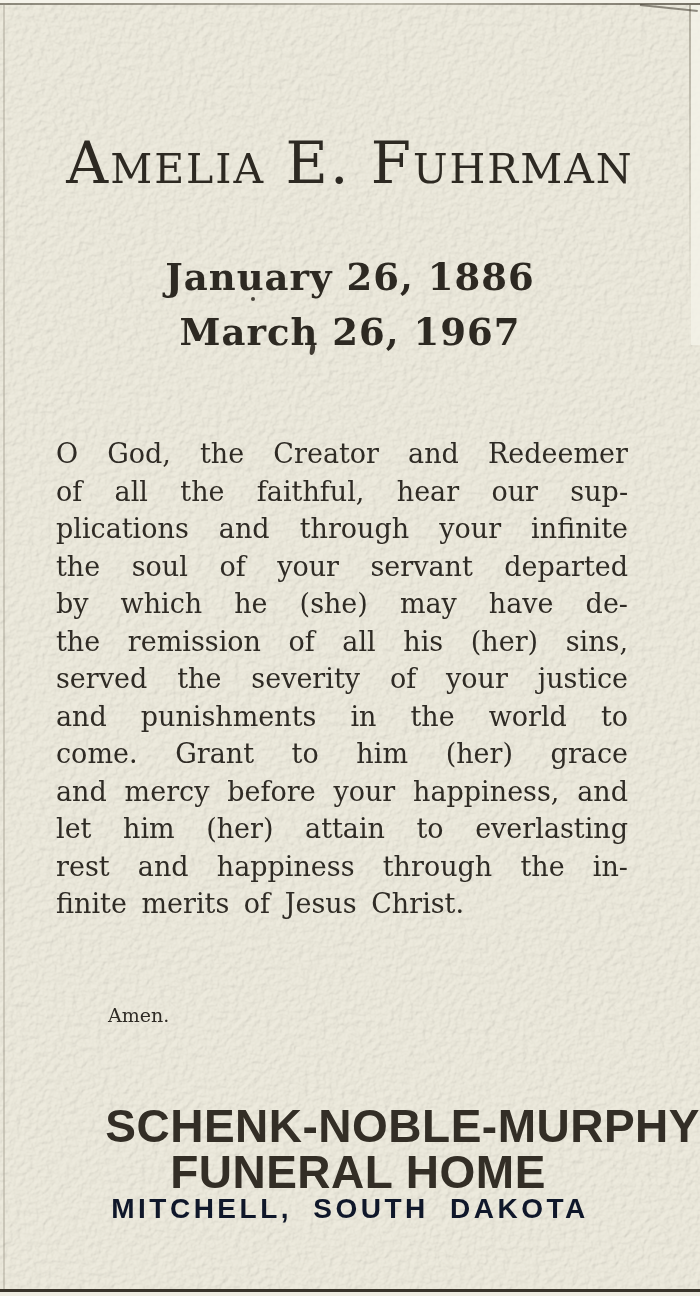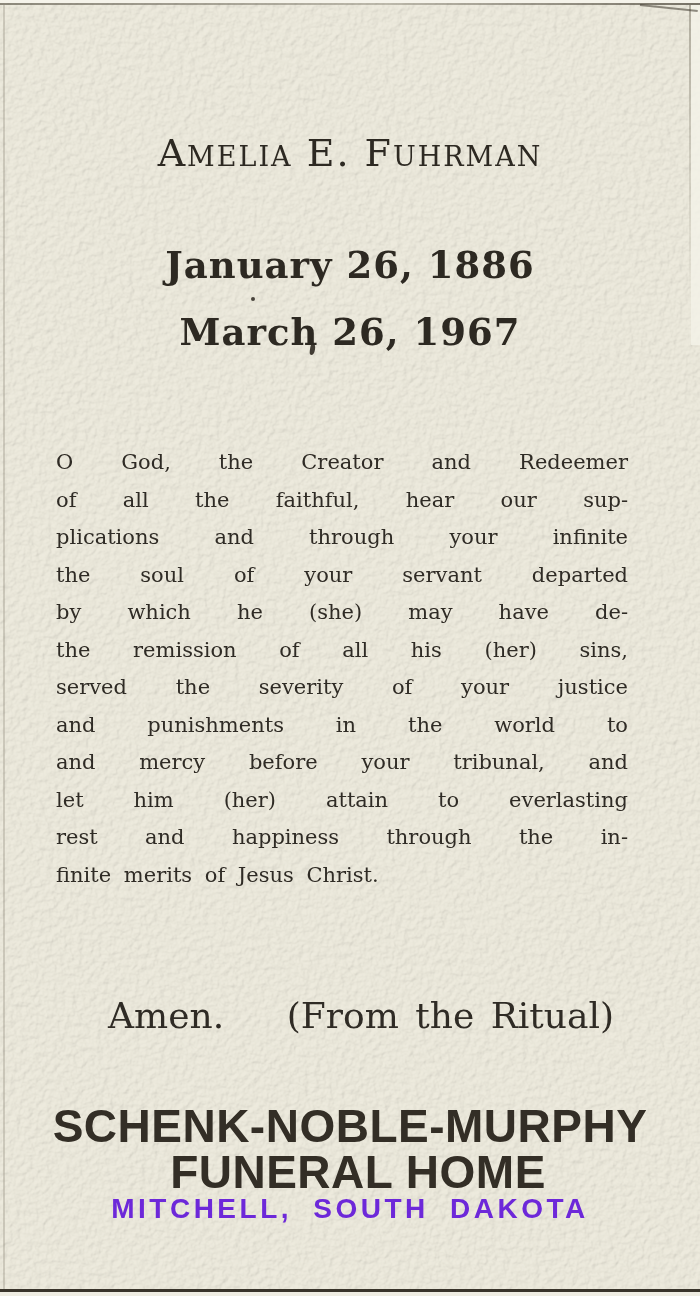--- a/index.html
+++ b/index.html
@@ -41,44 +41,44 @@
   
   .ink-speck-dot   { position:absolute; top:297px; left:251px; width:4px; height:4px;
                      border-radius:50%; background:rgba(45,40,33,.85); }
   .ink-speck-comma { position:absolute; top:344px; left:310px; width:5px; height:11px;
                      border-radius:45% 55% 60% 40%; background:rgba(48,42,34,.9); transform:rotate(8deg); }
 
   
   .title {
     top: 134px;
     text-align: center;
-    font-size: 38px;
+    font-size: 58px;
     line-height: 1;
     font-variant-caps: small-caps;
     font-variant: small-caps;
     letter-spacing: 2px;
     font-weight: 500;
     color: #2d2922;
   }
   .date {
     text-align: center;
     font-weight: bold;
     font-size: 37px;
     line-height: 1;
     letter-spacing: 1px;
     color: #2d2922;
   }
-  .date.birth { top: 247px; }
+  .date.birth { top: 259px; }
   .date.death { top: 314px; }
 
   .prayer {
-    top: 444px;
+    top: 435px;
     left: 56px;
     width: 572px;
-    font-size: 21px;
+    font-size: 27px;
   }
   .prayer-line {
     height: 37.5px;
     line-height: 37.5px;
     text-align: justify;
     text-align-last: justify;
     text-justify: inter-word;
     white-space: nowrap;
   }
   .prayer-line.last {
@@ -89,46 +89,46 @@
 
   .amen-row {
     top: 997px;
     left: 56px;
     width: 572px;
     display: flex;
     justify-content: space-between;
     padding-left: 52px;
     padding-right: 14px;
     box-sizing: border-box;
-    font-size: 36px;
+    font-size: 19px;
     line-height: 37px;
   }
   .amen-row .attribution { word-spacing: 5px; }
 
   .footer-name {
     text-align: center;
     font-family: "Liberation Sans", "DejaVu Sans", sans-serif;
     font-weight: bold;
     font-size: 46px;
     line-height: 1;
     letter-spacing: 0.5px;
     color: #332e26;
   }
-  .footer-name.line1 { top: 1103px; }
+  .footer-name.line1 { top: 1103px; text-align: right; }
   .footer-name.line2 { top: 1149px; padding-left: 8px; }
   .footer-location {
     top: 1195px;
     text-align: center;
     font-family: "Liberation Sans", "DejaVu Sans", sans-serif;
     font-weight: bold;
     font-size: 28px;
     line-height: 1;
     letter-spacing: 3.5px;
     word-spacing: 10px;
-    color: #6d28d9;
+    color: #0f172a;
   }
 </style>
 </head>
 <body>
 
 <div class="card">
 
   <svg class="texture-svg" xmlns="http://www.w3.org/2000/svg" width="700" height="1296" viewBox="0 0 700 1296" aria-hidden="true">
     <filter id="paperGrain" x="0" y="0" width="100%" height="100%">
       <feTurbulence type="fractalNoise" baseFrequency="0.16" numOctaves="3" seed="11" result="noise"></feTurbulence>
@@ -160,28 +160,28 @@
 
   <div class="layer prayer">
     <div class="prayer-line">O God, the Creator and Redeemer</div>
     <div class="prayer-line">of all the faithful, hear our sup-</div>
     <div class="prayer-line">plications and through your infinite</div>
     <div class="prayer-line">the soul of your servant departed</div>
     <div class="prayer-line">by which he (she) may have de-</div>
     <div class="prayer-line">the remission of all his (her) sins,</div>
     <div class="prayer-line">served the severity of your justice</div>
     <div class="prayer-line">and punishments in the world to</div>
-    <div class="prayer-line">and mercy before your tribunal, and</div>
+    <div class="prayer-line">come.  Grant to him (her) grace</div>
+    <div class="prayer-line">and mercy before your happiness, and</div>
     <div class="prayer-line">let him (her) attain to everlasting</div>
     <div class="prayer-line">rest and happiness through the in-</div>
     <div class="prayer-line last">finite merits of Jesus Christ.</div>
   </div>
 
   <div class="layer amen-row">
     <span class="amen">Amen.</span>
-    <span class="attribution">(From the Ritual)</span>
   </div>
 
   <div class="layer footer-name line1">SCHENK-NOBLE-MURPHY</div>
   <div class="layer footer-name line2">FUNERAL HOME</div>
   <div class="layer footer-location">MITCHELL, SOUTH DAKOTA</div>
 
 </div>
 
 </body></html>

